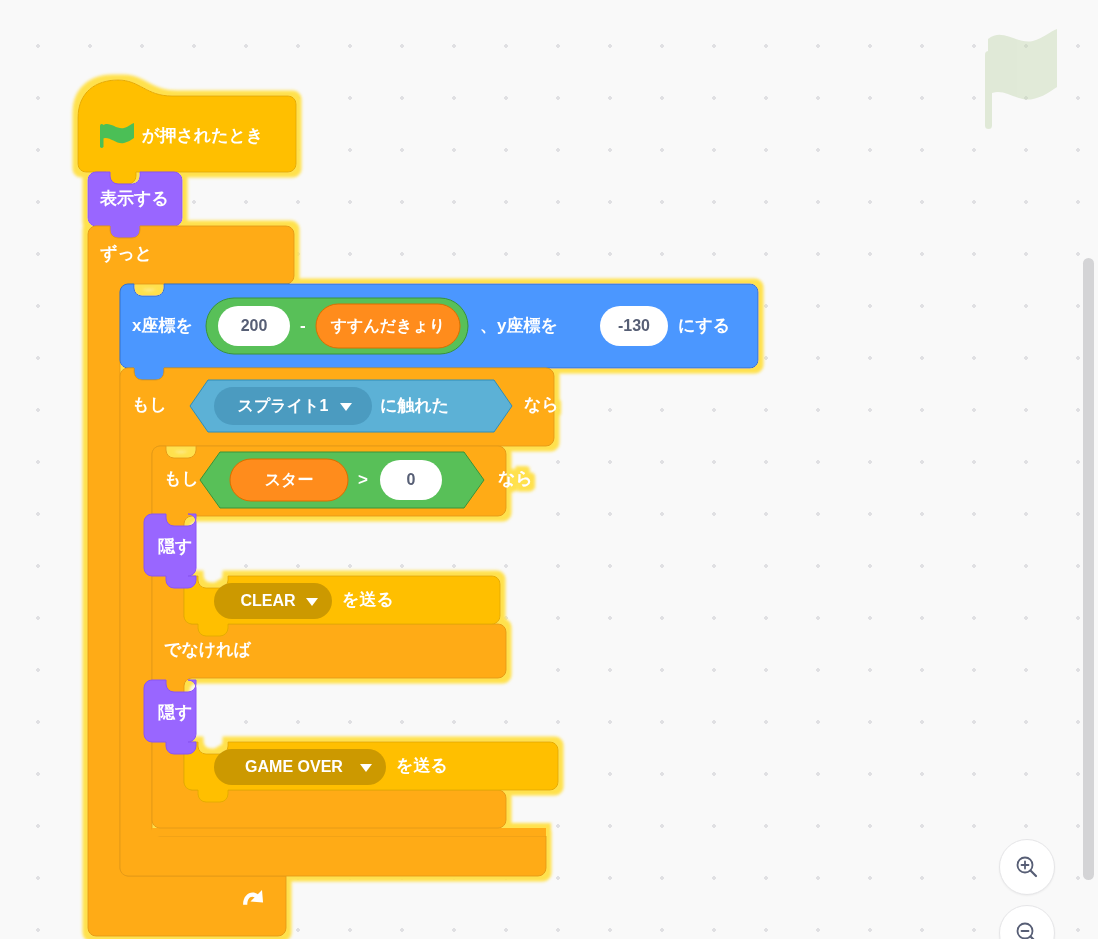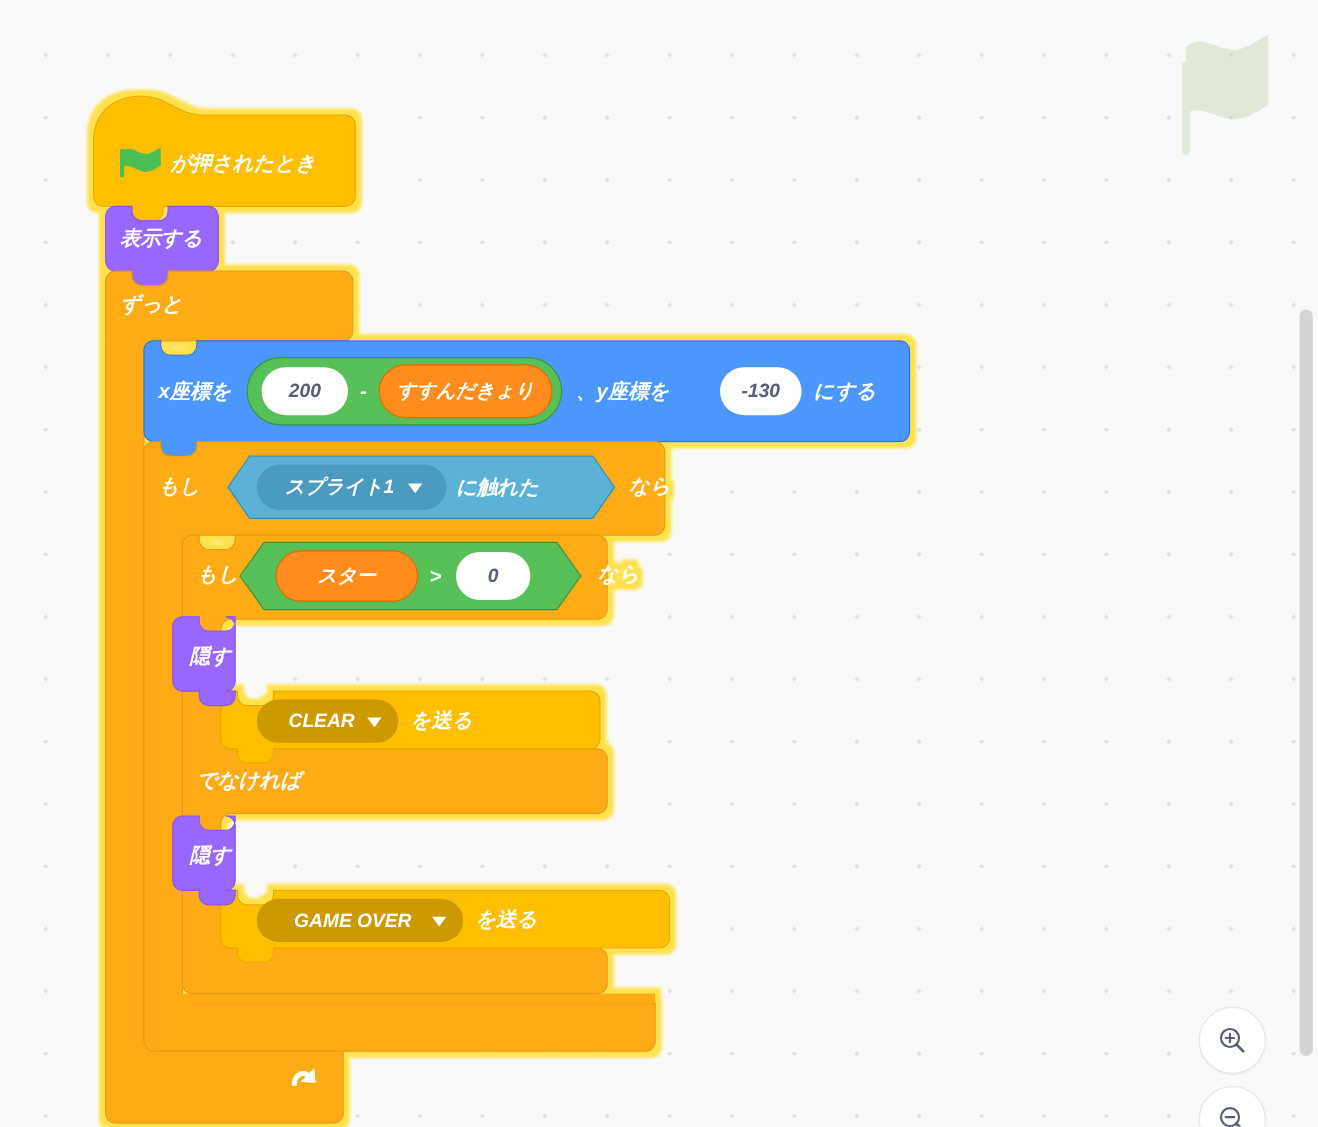--- a/index.html
+++ b/index.html
@@ -10,21 +10,20 @@
     overflow:hidden;
     position:relative;
   }
   
   #workspace{
     position:absolute;inset:0;
     background-color:#f9f9f9;
     background-image:radial-gradient(#e0e0e3 1.6px, transparent 1.7px);
     background-size:52px 52px;
     background-position:12px 20px;
-    font-style:italic;
   }
   
   #flag-watermark{
     position:absolute;left:983px;top:29px;width:78px;height:100px;
     opacity:.45;
   }
   
   #v-scrollbar{
     position:absolute;right:4px;top:258px;width:11px;height:622px;
     background:#d4d4d6;border-radius:6px;

